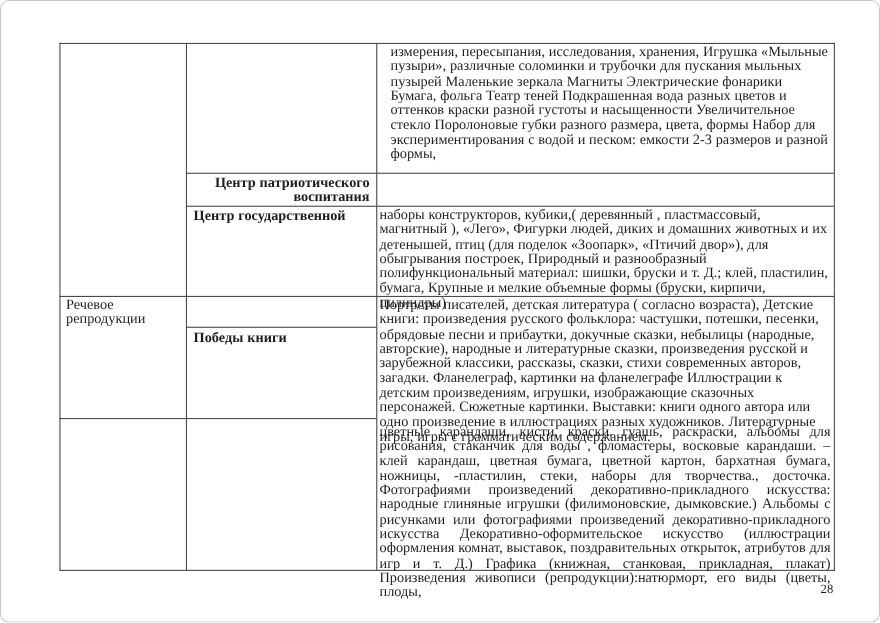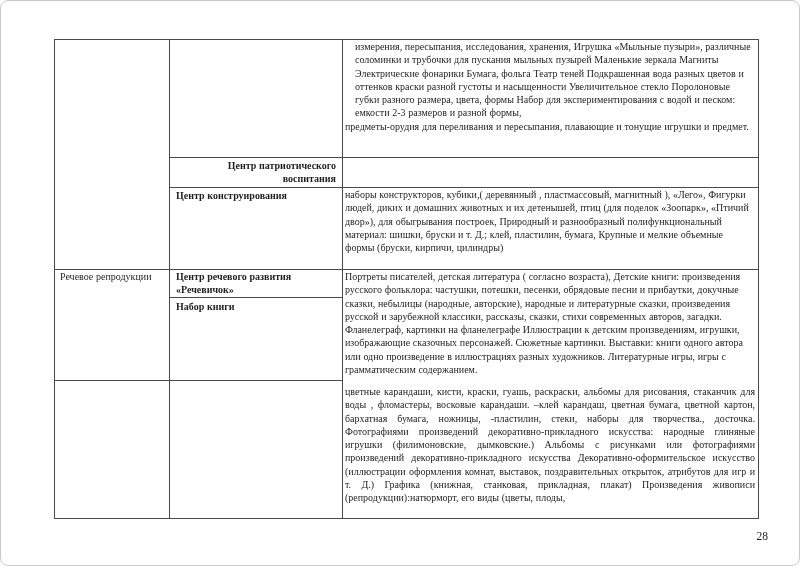--- a/index.html
+++ b/index.html
@@ -5,27 +5,27 @@
   * { margin:0; padding:0; box-sizing:border-box; }
   html,body { width:800px; height:566px; background:#fff; }
   body { font-family:"Liberation Serif","DejaVu Serif",serif; color:#1e1e1e; }
   .page {
     position:relative; width:800px; height:566px; background:#ffffff;
     border:1px solid #c9c9c9; border-radius:8px; overflow:hidden;
   }
   .vline { position:absolute; width:1px; background:#4a4a4a; }
   .hline { position:absolute; height:1px; background:#4a4a4a; }
   .txt {
-    position:absolute; font-size:10px; line-height:13.3px; color:#1e1e1e;
+    position:absolute; font-size:13px; line-height:13.3px; color:#1e1e1e;
     letter-spacing:0; word-spacing:0.2px;
   }
   .bold { font-weight:bold; }
   .justify { text-align:justify; }
   .indent1 { margin-left:10px; }
-  .pagenum { position:absolute; left:745px; top:529px; width:22px; text-align:right;
+  .pagenum { position:absolute; left:745px; top:529px; width:22px; text-align:left;
     font-size:11.5px; }
   
   .c1 { left:59px; width:104px; }
   .c2 { left:175px; width:160px; }
   .c3 { left:344px; width:409px; }
 </style>
 </head>
 <body>
 
 <div class="page">
@@ -39,27 +39,25 @@
   <div class="hline" style="left:168px; top:156px; width:589px;"></div>
   <div class="hline" style="left:168px; top:186px; width:589px;"></div>
   <div class="hline" style="left:53px;  top:268px; width:705px;"></div>
   <div class="hline" style="left:168px; top:296px; width:173px;"></div>
   <div class="hline" style="left:53px;  top:379px; width:288px;"></div>
   <div class="hline" style="left:53px;  top:517px; width:705px;"></div>
 
   <div class="txt c1" style="top:269px;">Речевое репродукции</div>
 
   <div class="txt c2 bold" style="top:158px;text-align:right;">Центр патриотического воспитания</div>
-  <div class="txt c2 bold" style="top:188px;">Центр конструирования</div>
-  <div class="txt c2 bold" style="top:269px;">Центр речевого развития «Речевичок»</div>
-  <div class="txt c2 bold" style="top:299px;">Набор книги</div>
+  <div class="txt c2 bold" style="top:188px;">Центр государственной</div>
+  <div class="txt c2 bold" style="top:299px;">Победы книги</div>
 
   <div class="txt c3" style="top:39px;">
     <p class="indent1">измерения, пересыпания, исследования, хранения, Игрушка «Мыльные пузыри», различные соломинки и трубочки для пускания мыльных пузырей Маленькие зеркала Магниты Электрические фонарики Бумага, фольга Театр теней Подкрашенная вода разных цветов и оттенков краски разной густоты и насыщенности Увеличительное стекло Поролоновые губки разного размера, цвета, формы Набор для экспериментирования с водой и песком: емкости 2-3 размеров и разной формы,</p>
-    <p>предметы-орудия для переливания и пересыпания, плавающие и тонущие игрушки и предмет.</p>
   </div>
   <div class="txt c3" style="top:187px;">наборы конструкторов, кубики,( деревянный , пластмассовый, магнитный ), «Лего», Фигурки людей, диких и домашних животных и их детенышей, птиц (для поделок «Зоопарк», «Птичий двор»), для обыгрывания построек, Природный и разнообразный полифункциональный материал: шишки, бруски и т. Д.; клей, пластилин, бумага, Крупные и мелкие объемные формы (бруски, кирпичи, цилиндры)</div>
   <div class="txt c3" style="top:269px;">Портреты писателей, детская литература ( согласно возраста), Детские книги: произведения русского фольклора: частушки, потешки, песенки, обрядовые песни и прибаутки, докучные сказки, небылицы (народные, авторские), народные и литературные сказки, произведения русской и зарубежной классики, рассказы, сказки, стихи современных авторов, загадки. Фланелеграф, картинки на фланелеграфе Иллюстрации к детским произведениям, игрушки, изображающие сказочных персонажей. Сюжетные картинки. Выставки: книги одного автора или одно произведение в иллюстрациях разных художников. Литературные игры, игры с грамматическим содержанием.</div>
   <div class="txt c3 justify" style="top:384px; width:410px;">цветные карандаши, кисти, краски, гуашь, раскраски, альбомы для рисования, стаканчик для воды , фломастеры, восковые карандаши. –клей карандаш, цветная бумага, цветной картон, бархатная бумага, ножницы, -пластилин, стеки, наборы для творчества., досточка. Фотографиями произведений декоративно-прикладного искусства: народные глиняные игрушки (филимоновские, дымковские.) Альбомы с рисунками или фотографиями произведений декоративно-прикладного искусства Декоративно-оформительское искусство (иллюстрации оформления комнат, выставок, поздравительных открыток, атрибутов для игр и т. Д.) Графика (книжная, станковая, прикладная, плакат) Произведения живописи (репродукции):натюрморт, его виды (цветы, плоды,</div>
 
   <div class="pagenum">28</div>
 
 </div>
 
 </body></html>

